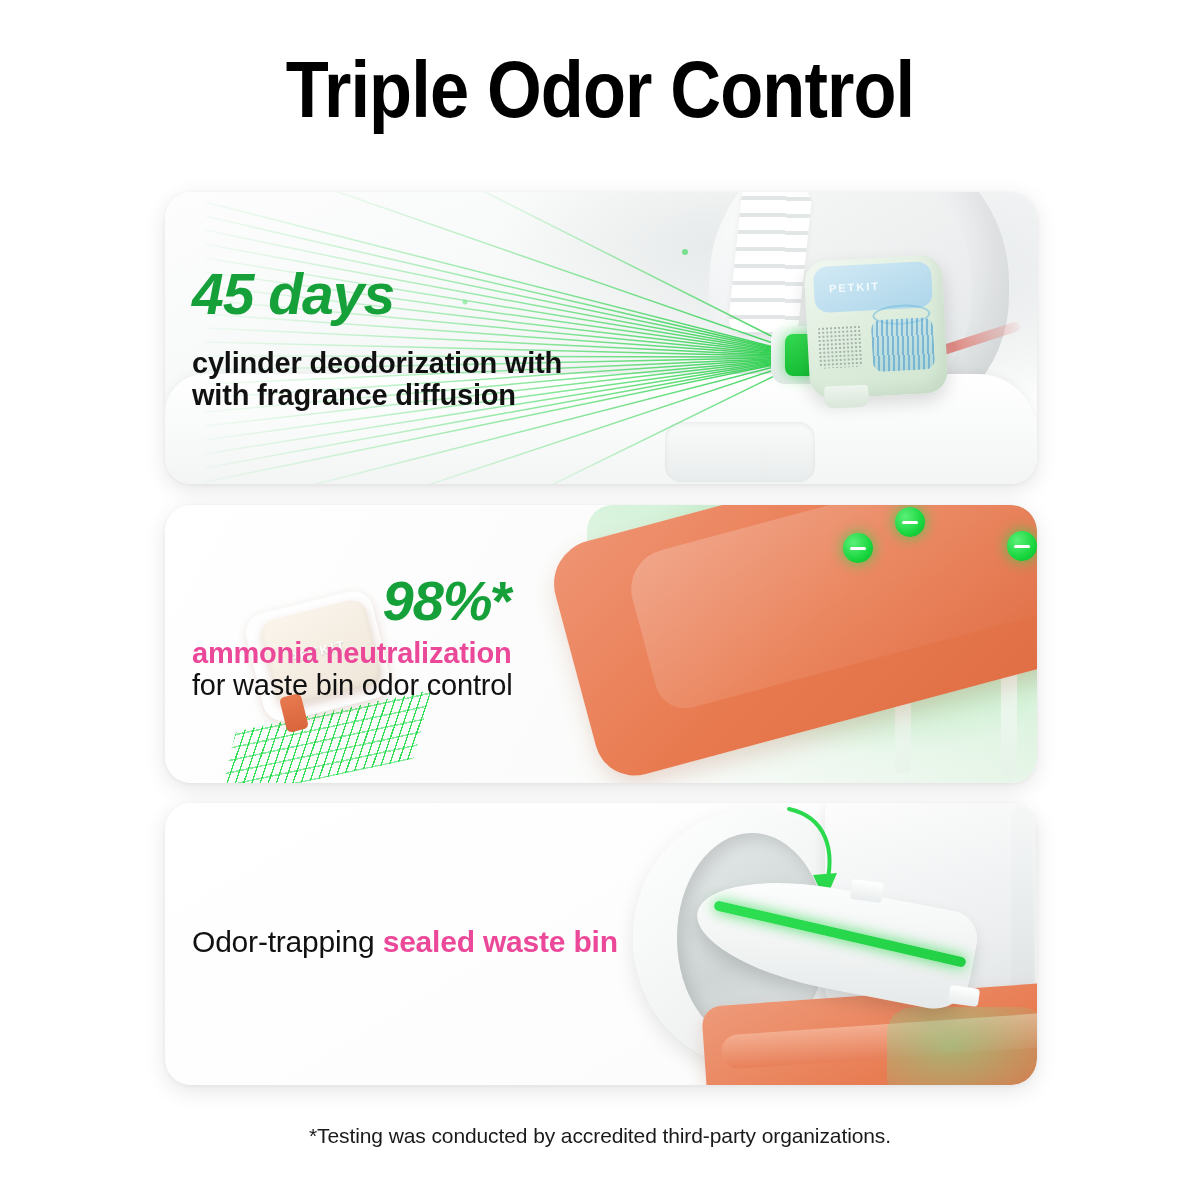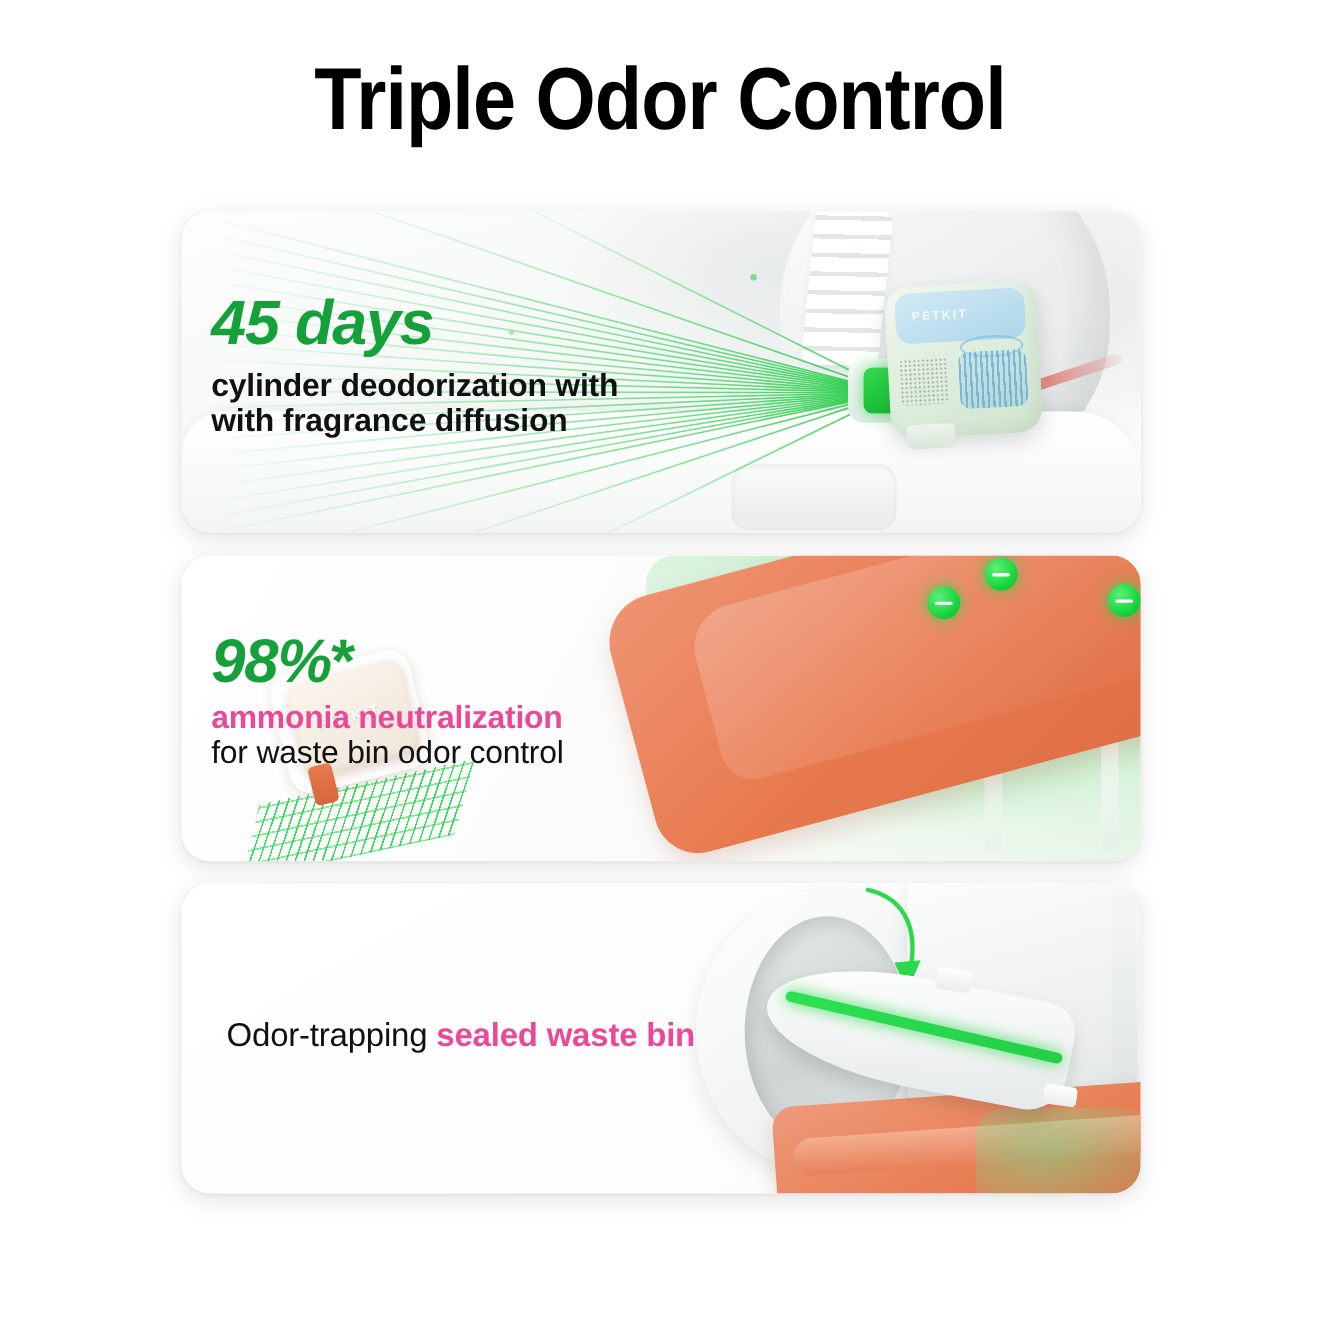--- a/index.html
+++ b/index.html
@@ -83,30 +83,30 @@
     letter-spacing: -0.2px;
   }
   .line-normal {
     font-weight: 400;
     color: #111111;
     line-height: 1.12;
     letter-spacing: -0.2px;
   }
 
   
-  #card-1 .stat { font-size: 57px; margin-bottom: 12px; }
+  #card-1 .stat { font-size: 57px; margin-bottom: 24px; }
   #card-1 .line-normal { font-size: 29px; font-weight: bold; }
 
   
-  #card-2 .stat { font-size: 56px; margin-bottom: 8px; }
+  #card-2 .stat { font-size: 56px; margin-bottom: 8px; text-align: right; }
   #card-2 .line-strong { font-size: 29px; }
   #card-2 .line-normal { font-size: 29px; }
 
   
-  #card-3 .line-normal { font-size: 30px; margin-left: 14px; }
+  #card-3 .line-normal { font-size: 30px; }
 
   
   .footnote {
     position: absolute;
     top: 1124px;
     left: 0;
     width: 1200px;
     text-align: center;
     font-size: 21px;
     font-weight: 400;
@@ -585,14 +585,15 @@
       <div class="c3-flap-glow"></div>
       <div class="c3-flap-nub"></div>
       <div class="c3-flap-nub2"></div>
     </div>
 
     <div class="card-text" style="top:122px;">
       <div class="line-normal"><span>Odor-trapping </span><span class="line-strong" style="display:inline; font-size:30px;">sealed waste bin</span></div>
     </div>
   </div>
 
+  <div class="footnote">*Testing was conducted by accredited third-party organizations.</div>
 
 </div>
 
 </body></html>

